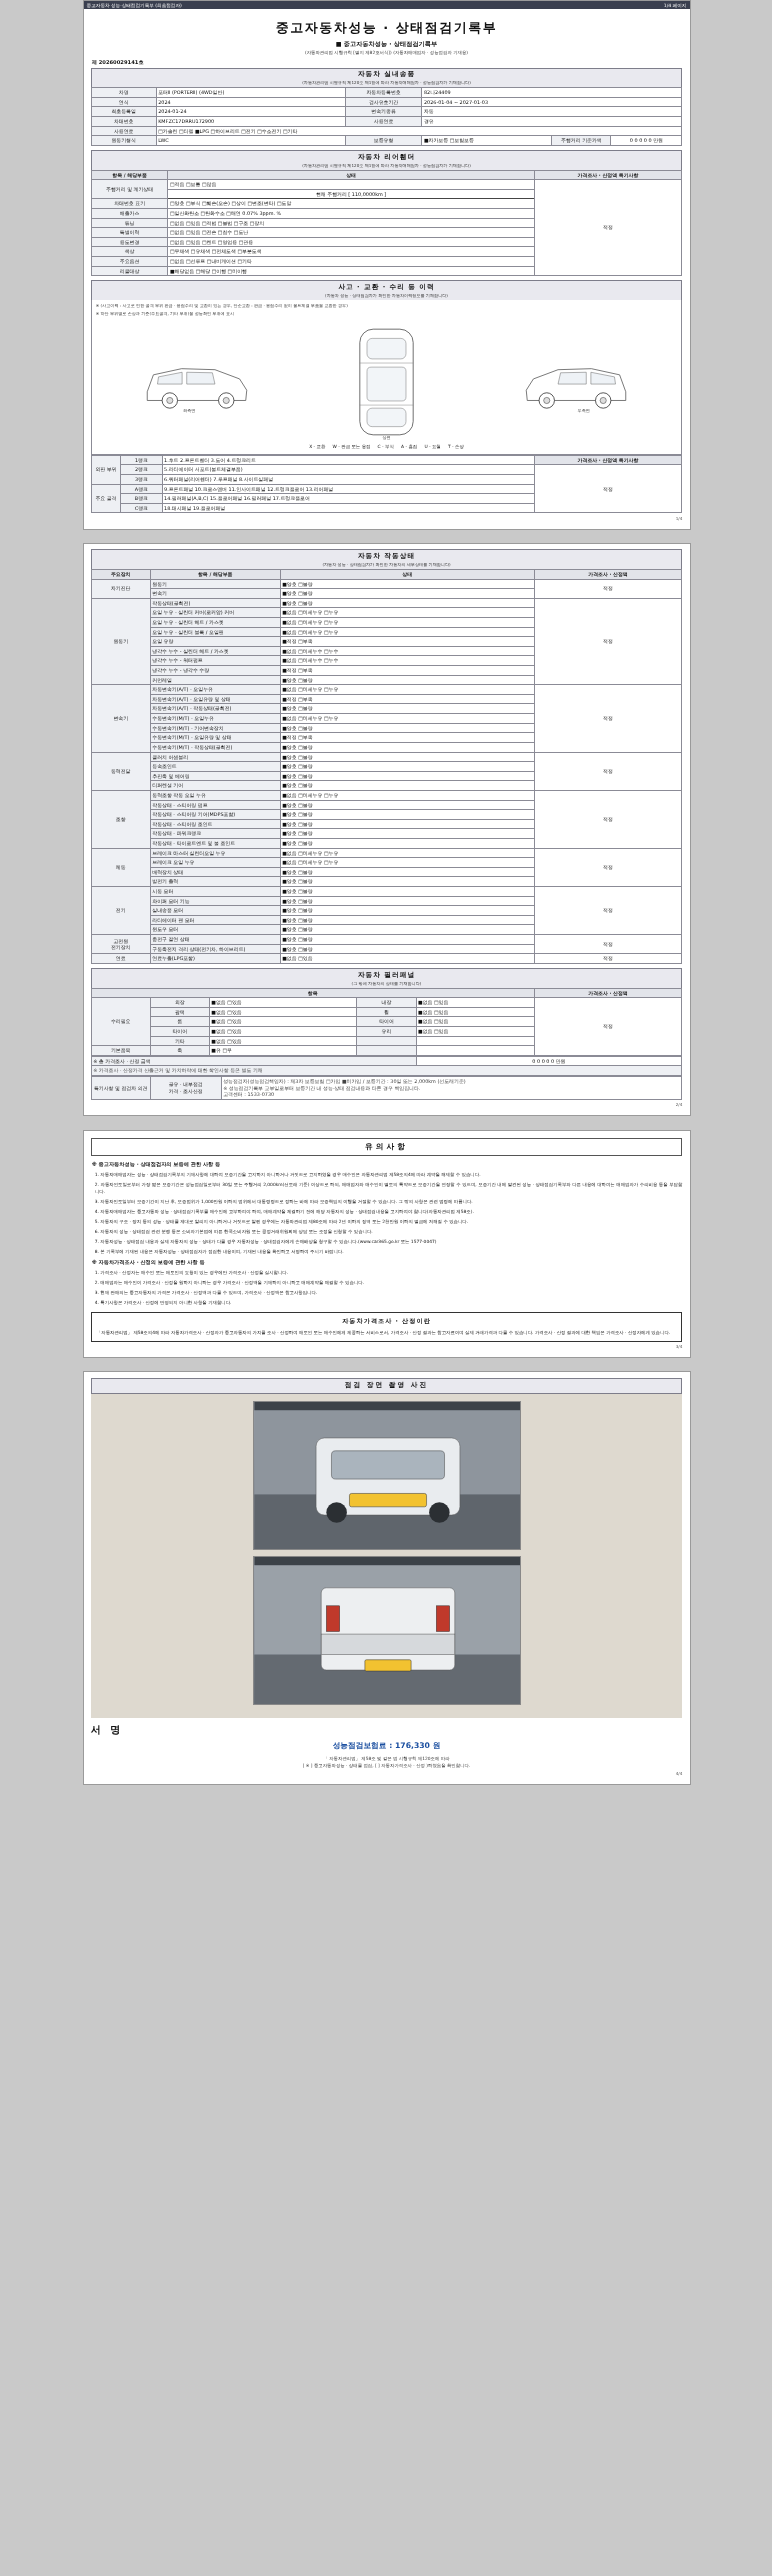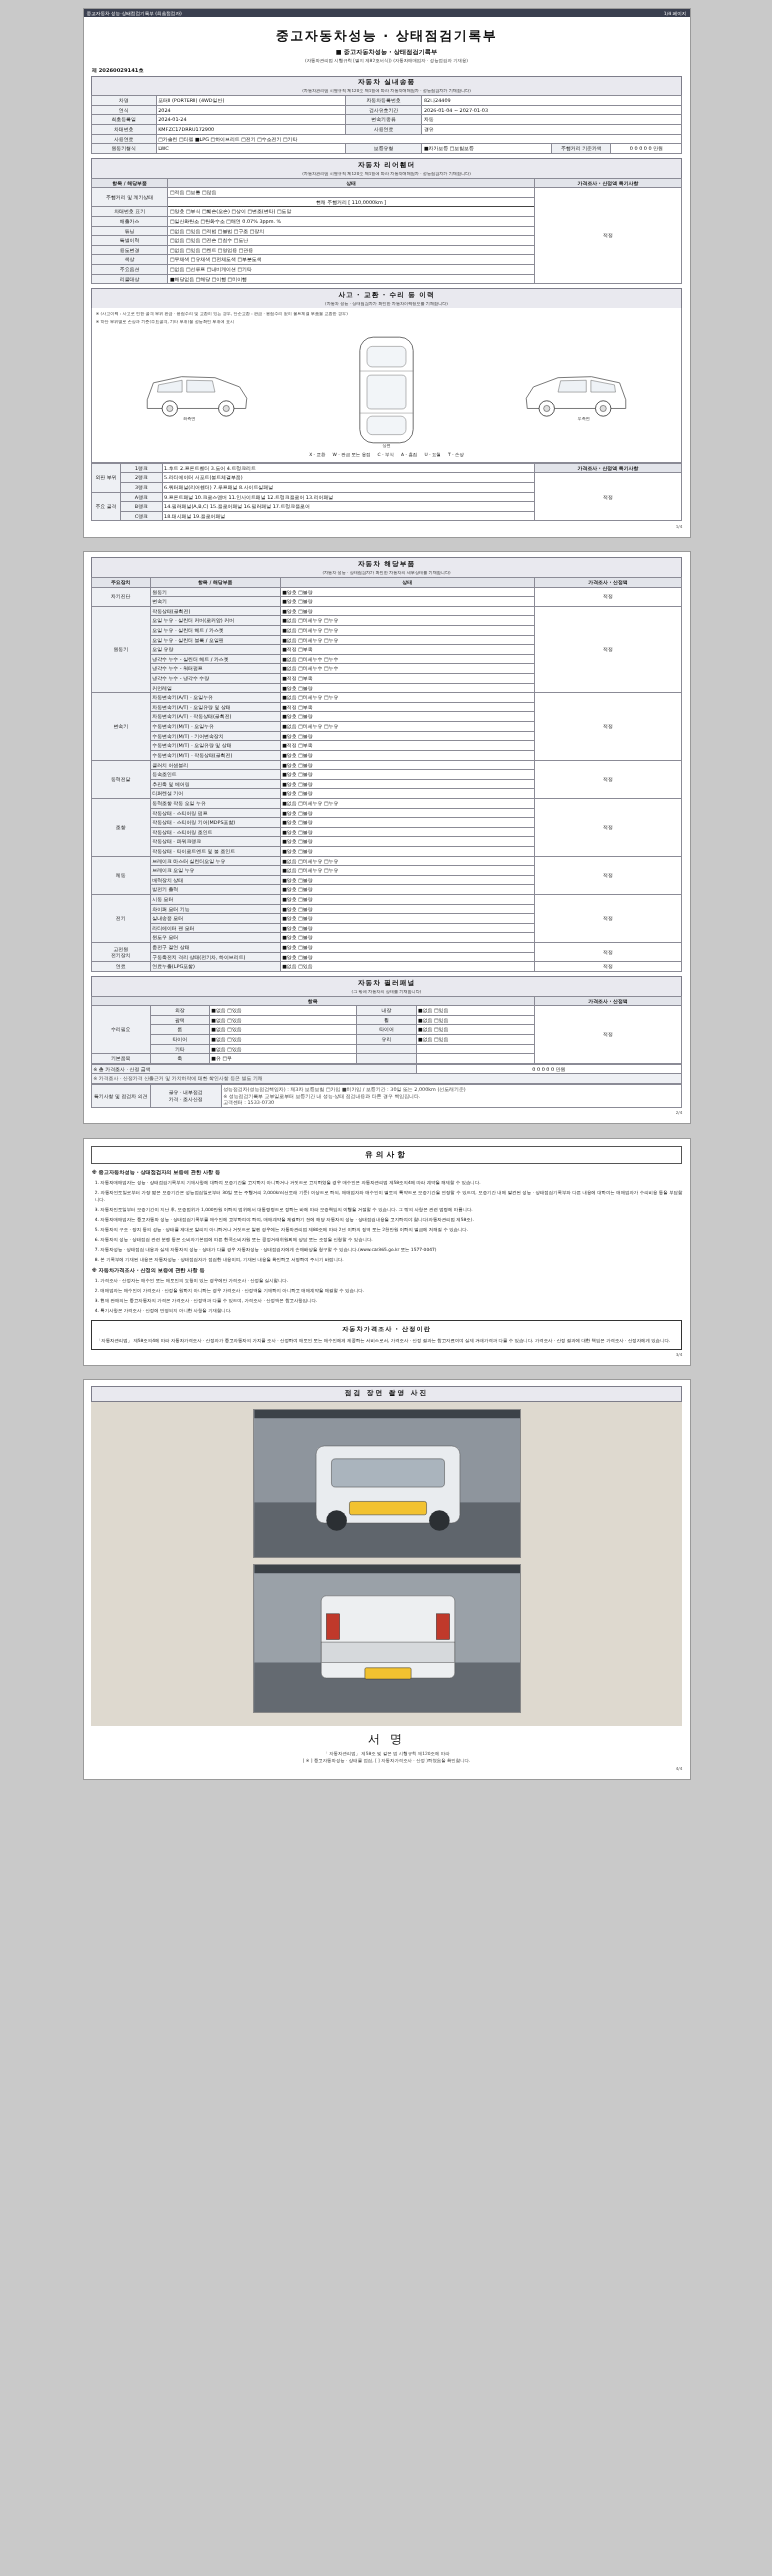--- a/index.html
+++ b/index.html
@@ -6,21 +6,21 @@
   html, body { margin:0; padding:0; }
   body {
     width:773px;
     background:#c9c9c9;
     font-family:"DejaVu Sans","Liberation Sans",sans-serif;
     font-size:5.7px;
     color:#111;
   }
   .page {
     width:608px;
-    margin:8px auto;
+    margin:0 auto;
     background:#fff;
     border:0.5px solid #9a9a9a;
     padding:0;
   }
   .page + .page { margin-top:13.4px; }
   .sheet-pad { padding:5.2px 7.2px 8.2px 7.2px; }
 
   .topbar {
     background:#3a3f4f;
     color:#fff;
@@ -104,21 +104,21 @@
   .photo-area { background:#ded9cf; padding:7.2px; text-align:center; }
   .photo {
     width:268px;
     height:149px;
     margin:0 auto 6.2px auto;
     border:0.5px solid #888;
     position:relative;
     overflow:hidden;
     background:linear-gradient(#9aa2ab,#6f7680);
   }
-  .sig-band { text-align:center; font-size:12px; font-weight:normal; letter-spacing:3.1px; padding:4.1px 0 2.1px 0;}
+  .sig-band { text-align:left; font-size:10px; font-weight:bold; letter-spacing:3.1px; padding:4.1px 0 2.1px 0;}
   .price-line { text-align:center; font-size:7.7px; font-weight:bold; color:#1b4fa0; padding:2.1px 0 4.1px 0;}
   .foot-note { text-align:center; font-size:4.4px; color:#333; padding:1px 0; }
 
   .notice-title {
     border:1px solid #555;
     text-align:center;
     font-size:7.7px;
     font-weight:bold;
     letter-spacing:3.1px;
     padding:3.1px 0;
@@ -362,21 +362,21 @@
       </tr>
     </tbody>
       </table>
     <div class="pg-foot">1/4</div>
   </div>
 </div>
 
 <div class="page">
   <div class="sheet-pad">
     <div class="band">
-      <div class="bt">자동차 해당부품</div>
+      <div class="bt">자동차 작동상태</div>
       <div class="bn">(자동차 성능 · 상태점검자가 확인한 자동차의 세부상태를 기재합니다)</div>
     </div>
     <table class="grid">
       <colgroup>
           <col style="width:10%">
           <col style="width:22%">
           <col style="width:43%">
           <col style="width:25%">
         </colgroup>
       <tbody>
@@ -723,18 +723,22 @@
           <rect x="130" y="60" width="260" height="160" rx="10" fill="#edeff1" stroke="#555"></rect>
           <rect x="130" y="150" width="260" height="40" fill="#d6d9dc" stroke="#555"></rect>
           <rect x="140" y="95" width="26" height="50" fill="#c0392b" stroke="#333"></rect>
           <rect x="354" y="95" width="26" height="50" fill="#c0392b" stroke="#333"></rect>
           <rect x="215" y="200" width="90" height="22" rx="3" fill="#f2c230" stroke="#333"></rect>
           <rect x="0" y="0" width="520" height="16" fill="#3c4248"></rect>
         </svg>
       </div>
     </div>
     <div class="sig-band">서 명</div>
+    <div class="price-line">
+      <span>성능점검보험료 :</span>
+      <span>176,330 원</span>
+    </div>
     <div class="foot-note">「 자동차관리법」 제58조 및 같은 법 시행규칙 제120조에 따라</div>
     <div class="foot-note">[ ※ ] 중고자동차성능 · 상태를 점검, [ ] 자동차가격조사 · 산정 )하였음을 확인합니다.</div>
     <div class="pg-foot">4/4</div>
   </div>
 </div>
 
 
 </body></html>

